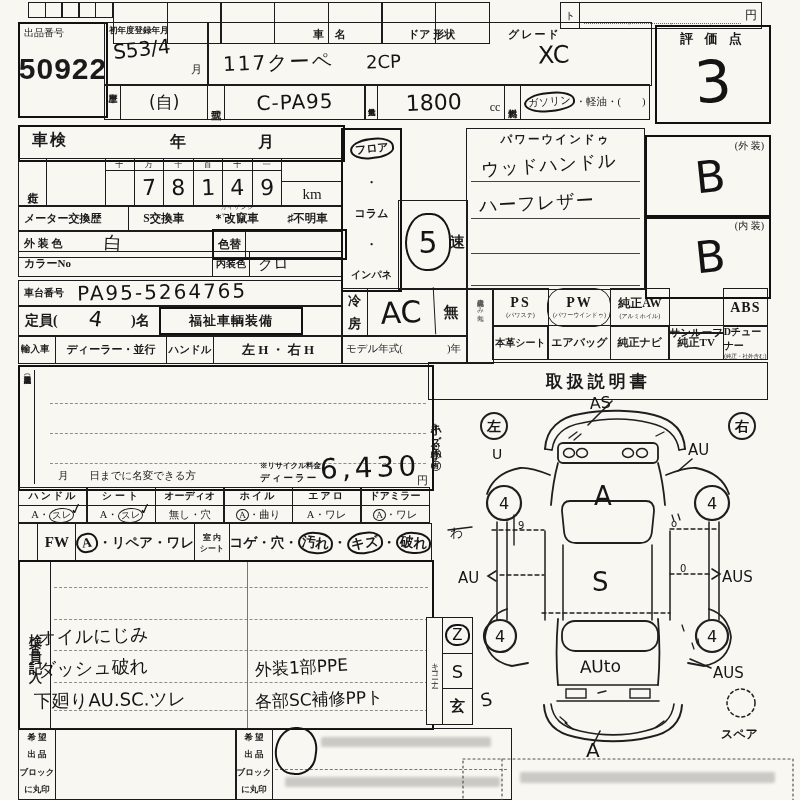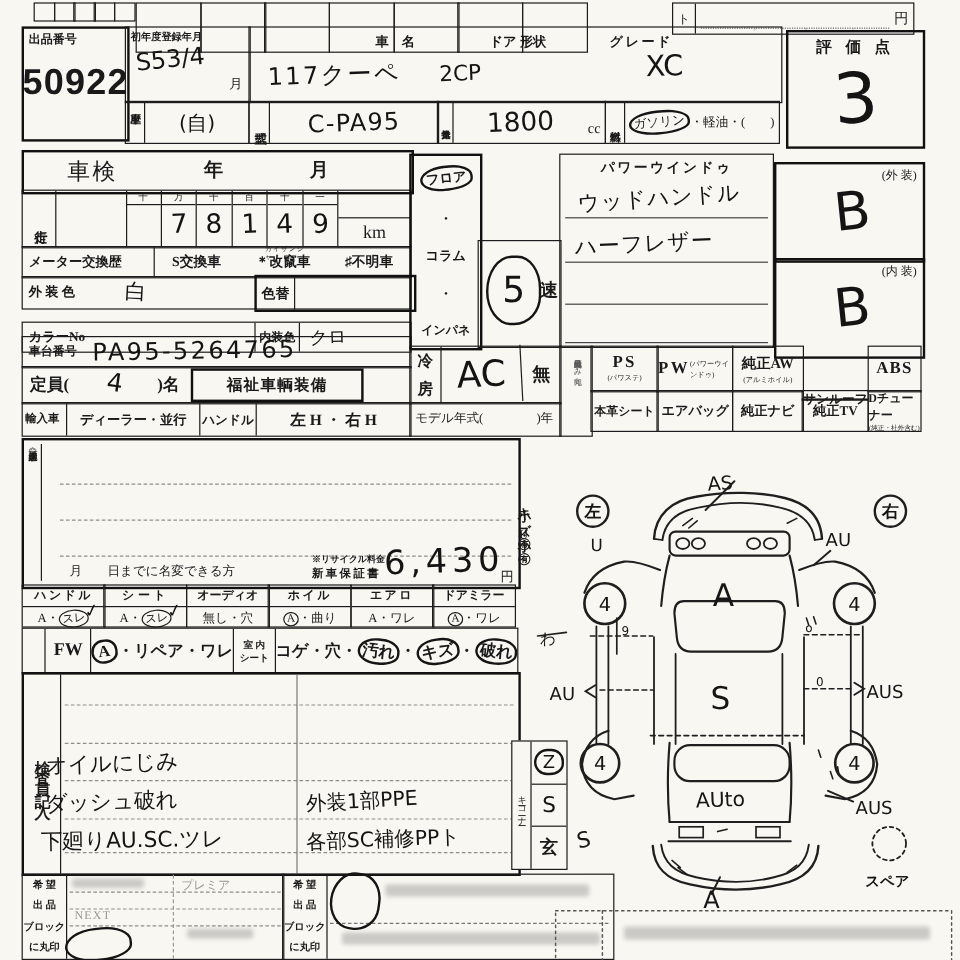--- a/index.html
+++ b/index.html
@@ -47,21 +47,21 @@
     <div class="b cc" style="width:18px;height:100%;border-width:0 1.6px 0 0;font-size:10px;">ト</div>
     <div style="flex:1;height:60%;border-bottom:1.5px dotted #6a6a66;margin:0 4px;position:relative;">
       <span class="faint" style="position:absolute;left:28%;bottom:-3px;font-size:9px;">,</span>
       <span class="faint" style="position:absolute;left:55%;bottom:-3px;font-size:9px;">,</span>
       <span class="faint" style="position:absolute;left:80%;bottom:-3px;font-size:9px;">,</span>
     </div>
     <div style="font-size:12px;padding-right:4px;">円</div>
   </div>
 
   <div class="abs b2" style="left:18px;top:22px;width:86px;height:92px;">
-    <div style="font-size:10px;font-weight:bold;padding:2px 0 0 4px;">出品番号</div>
+    <div style="font-size:10px;font-weight:normal;padding:2px 0 0 4px;">出品番号</div>
     <div class="cc" style="height:58px;font-size:30px;font-weight:bold;font-family:'Liberation Sans',sans-serif;letter-spacing:1px;">50922</div>
   </div>
 
   <div class="abs b" style="left:104px;top:22px;width:103px;height:62px;">
     <div style="font-size:8.5px;font-weight:bold;padding:2px 0 0 4px;">初年度登録年月</div>
     <div style="position:relative;height:40px;">
       <span class="hw" style="position:absolute;left:8px;top:0;font-size:20px;transform:rotate(-6deg);">S53/4</span>
       <span style="position:absolute;right:6px;bottom:0;font-size:11px;">月</span>
     </div>
   </div>
@@ -97,21 +97,21 @@
       </div>
     </div>
   </div>
 
   <div class="abs b2" style="left:655px;top:25px;width:112px;height:95px;">
     <div style="text-align:center;font-size:13px;font-weight:bold;letter-spacing:4px;padding-top:3px;">評 価 点</div>
     <div class="cc hw" style="height:68px;font-size:58px;transform:rotate(-4deg);">3</div>
   </div>
 
   <div class="abs b2" style="left:18px;top:125px;width:323px;height:33px;">
-    <span style="position:absolute;left:12px;top:3px;font-size:19px;font-weight:normal;letter-spacing:2px;margin-left:24px;">車検</span>
+    <span style="position:absolute;left:12px;top:3px;font-size:16px;font-weight:bold;letter-spacing:2px;">車検</span>
     <span style="position:absolute;left:150px;top:5px;font-size:16px;font-weight:bold;">年</span>
     <span style="position:absolute;left:238px;top:5px;font-size:16px;font-weight:bold;">月</span>
   </div>
 
   <div class="abs b" style="left:18px;top:158px;width:323px;height:47px;">
     <div class="abs vtext cc" style="left:0;top:0;width:27px;height:100%;font-size:11px;font-weight:bold;border-right:1.4px solid #1c1c1c;">走行</div>
     <div class="abs" style="left:27px;top:0;width:59px;height:100%;border-right:1.2px solid #1c1c1c;"></div>
     <div class="abs flex" style="left:86px;top:0;width:177px;height:100%;">
       <div style="flex:1;border-right:1.2px solid #1c1c1c;position:relative;">
         <div style="font-size:8px;text-align:center;border-bottom:1px solid #1c1c1c;height:11px;">十</div>
@@ -153,21 +153,21 @@
   </div>
 
   <div class="abs b" style="left:18px;top:230px;width:323px;height:26px;">
     <span style="position:absolute;left:5px;top:5px;font-size:11px;font-weight:bold;">外 装 色</span>
     <span class="hw" style="position:absolute;left:85px;top:0px;font-size:18px;transform:rotate(3deg);">白</span>
     <div class="abs b2 flex" style="left:193px;top:-2px;width:131px;height:27px;align-items:center;">
       <span style="font-size:11.5px;font-weight:bold;padding:0 4px;border-right:1.4px solid #1c1c1c;height:100%;display:flex;align-items:center;">色替</span>
     </div>
   </div>
 
-  <div class="abs b" style="left:18px;top:268px;width:323px;height:24px;">
+  <div class="abs b" style="left:18px;top:251px;width:323px;height:24px;">
     <span style="position:absolute;left:5px;top:4px;font-size:11px;font-weight:bold;">カラーNo</span>
     <div class="abs flex" style="left:193px;top:0;width:130px;height:100%;border-left:1.4px solid #1c1c1c;align-items:center;">
       <span style="font-size:10px;font-weight:bold;padding:0 3px;border-right:1.4px solid #1c1c1c;height:100%;display:flex;align-items:center;">内装色</span>
       <span class="hw rot" style="font-size:15px;padding-left:8px;">クロ</span>
     </div>
   </div>
 
   <div class="abs b" style="left:18px;top:280px;width:323px;height:25px;">
     <span style="position:absolute;left:5px;top:5px;font-size:10px;font-weight:bold;">車台番号</span>
     <span class="hw" style="position:absolute;left:58px;top:-1px;font-size:20px;letter-spacing:2px;transform:rotate(-1deg);">PA95-5264765</span>
@@ -240,21 +240,21 @@
   <div class="abs b cc" style="left:466px;top:288px;width:26px;height:74px;">
     <div class="vtext" style="height:62px;font-size:6.5px;color:#555;">純正装備品のみ丸印</div>
   </div>
 
   <div class="abs" style="left:492px;top:288px;width:276px;height:74px;">
     <div class="flex" style="height:39px;">
       <div class="b cc" style="width:55px;flex-direction:column;">
           <span style="font-size:14px;font-weight:bold;letter-spacing:2px;">PS</span>
           <span style="font-size:6px;">(パワステ)</span>
         </div>
-      <div class="b cc" style="width:62px;margin-left:-1.6px;">
+      <div class="b cc" style="width:62px;margin-left:-1.6px;flex-direction:column;border-radius:16px;">
           <span style="font-size:14px;font-weight:bold;letter-spacing:2px;">PW</span>
           <span style="font-size:6px;">(パワーウインドゥ)</span>
         </div>
       <div class="b cc" style="width:58px;margin-left:-1.6px;flex-direction:column;">
           <span style="font-size:12px;font-weight:bold;">純正AW</span>
           <span style="font-size:6px;">(アルミホイル)</span>
         </div>
       <div class="b cc" style="width:54px;margin-left:-1.6px;margin-top:44px;">
           <span style="font-size:10.5px;font-weight:bold;">サンルーフ</span>
         </div>
@@ -276,30 +276,31 @@
           <span style="font-size:11px;font-weight:bold;">純正TV</span>
         </div>
       <div class="b cc" style="flex:1;margin-left:-1.6px;flex-direction:column;">
           <span style="font-size:10px;font-weight:bold;">Dチューナー</span>
           <span style="font-size:5.5px;">(純正・社外含む)</span>
         </div>
     </div>
   </div>
 
   <div class="abs flex" style="left:430px;top:362px;width:338px;height:38px;">
+    <div class="b cc" style="flex:1;margin-left:-1.6px;font-size:17px;font-weight:bold;letter-spacing:4px;">取扱説明書</div>
   </div>
 
   <div class="abs b2" style="left:18px;top:365px;width:412px;height:122px;">
     <div class="vtext" style="position:absolute;left:2px;top:3px;height:114px;font-size:7.5px;border-right:1.4px solid #1c1c1c;padding-right:2px;">注意事項《出品店記入》</div>
     <div class="abs dashline" style="left:30px;right:6px;top:36px;"></div>
     <div class="abs dashline" style="left:30px;right:6px;top:66px;"></div>
     <div class="abs dashline" style="left:30px;right:6px;top:96px;"></div>
     <span style="position:absolute;left:38px;top:102px;font-size:10.5px;">月　　日までに名変できる方</span>
     <span style="position:absolute;left:240px;top:94px;font-size:7.5px;font-weight:bold;">※リサイクル料金</span>
-    <span style="position:absolute;left:240px;top:105px;font-size:9.5px;font-weight:bold;letter-spacing:2px;">新車保証書</span>
+    <span style="position:absolute;left:240px;top:105px;font-size:9.5px;font-weight:bold;letter-spacing:2px;">ディーラー</span>
     <span class="hw" style="position:absolute;left:300px;top:84px;font-size:28px;letter-spacing:4px;transform:rotate(-2deg);">6,430</span>
     <span style="position:absolute;right:4px;top:106px;font-size:11px;">円</span>
   </div>
 
   <div class="abs flex" style="left:18px;top:487px;width:412px;height:36px;">
     <div class="b" style="flex:1;position:relative;">
       <div style="font-size:10px;font-weight:bold;text-align:center;letter-spacing:2px;border-bottom:1.2px solid #1c1c1c;height:16px;padding-top:1px;">ハンドル</div>
       <div style="text-align:center;font-size:10.5px;padding-top:2px;"><span>A・</span><span class="ring" style="font-size:9.5px;">スレ</span></div>
       <span class="hw" style="position:absolute;right:4px;top:12px;font-size:15px;transform:rotate(-12deg);">✓</span>
     </div>
@@ -353,31 +354,20 @@
     <span class="hw" style="position:absolute;left:235px;top:94px;font-size:17px;transform:rotate(-3deg);">外装1部PPE</span>
     <span class="hw" style="position:absolute;left:235px;top:126px;font-size:17px;transform:rotate(-2deg);">各部SC補修PPト</span>
   </div>
 
   <div class="abs b flex" style="left:18px;top:728px;width:217px;height:70px;">
     <div style="width:36px;border-right:1.2px solid #1c1c1c;display:flex;flex-direction:column;justify-content:space-around;align-items:center;font-size:8.5px;font-weight:bold;">
       <span>希 望</span>
         <span>出 品</span>
         <span>ブロック</span>
         <span>に丸印</span>
-    </div>
-    <div style="flex:1;position:relative;">
-      <div class="abs dashline" style="left:2px;right:2px;top:14px;"></div>
-      <div class="abs dashline" style="left:2px;right:2px;top:28px;"></div>
-      <div class="abs dashline" style="left:2px;right:2px;top:42px;"></div>
-      <div class="abs" style="left:88px;top:0;height:100%;border-left:1px dashed #9a9992;"></div>
-      <span class="faint" style="position:absolute;left:95px;top:2px;font-size:10px;">プレミア</span>
-      <span class="faint" style="position:absolute;left:6px;top:29px;font-size:10px;letter-spacing:1px;">NEXT</span>
-      <div class="smudge" style="left:4px;top:3px;width:60px;height:8px;"></div>
-      <div class="smudge" style="left:100px;top:45px;width:55px;height:8px;"></div>
-      <div class="abs handring" style="left:-2px;top:44px;width:52px;height:24px;transform:rotate(-6deg);"></div>
     </div>
   </div>
 
   <div class="abs b flex" style="left:235px;top:728px;width:275px;height:70px;">
     <div style="width:36px;border-right:1.2px solid #1c1c1c;display:flex;flex-direction:column;justify-content:space-around;align-items:center;font-size:8.5px;font-weight:bold;">
       <span>希 望</span>
         <span>出 品</span>
         <span>ブロック</span>
         <span>に丸印</span>
     </div>

